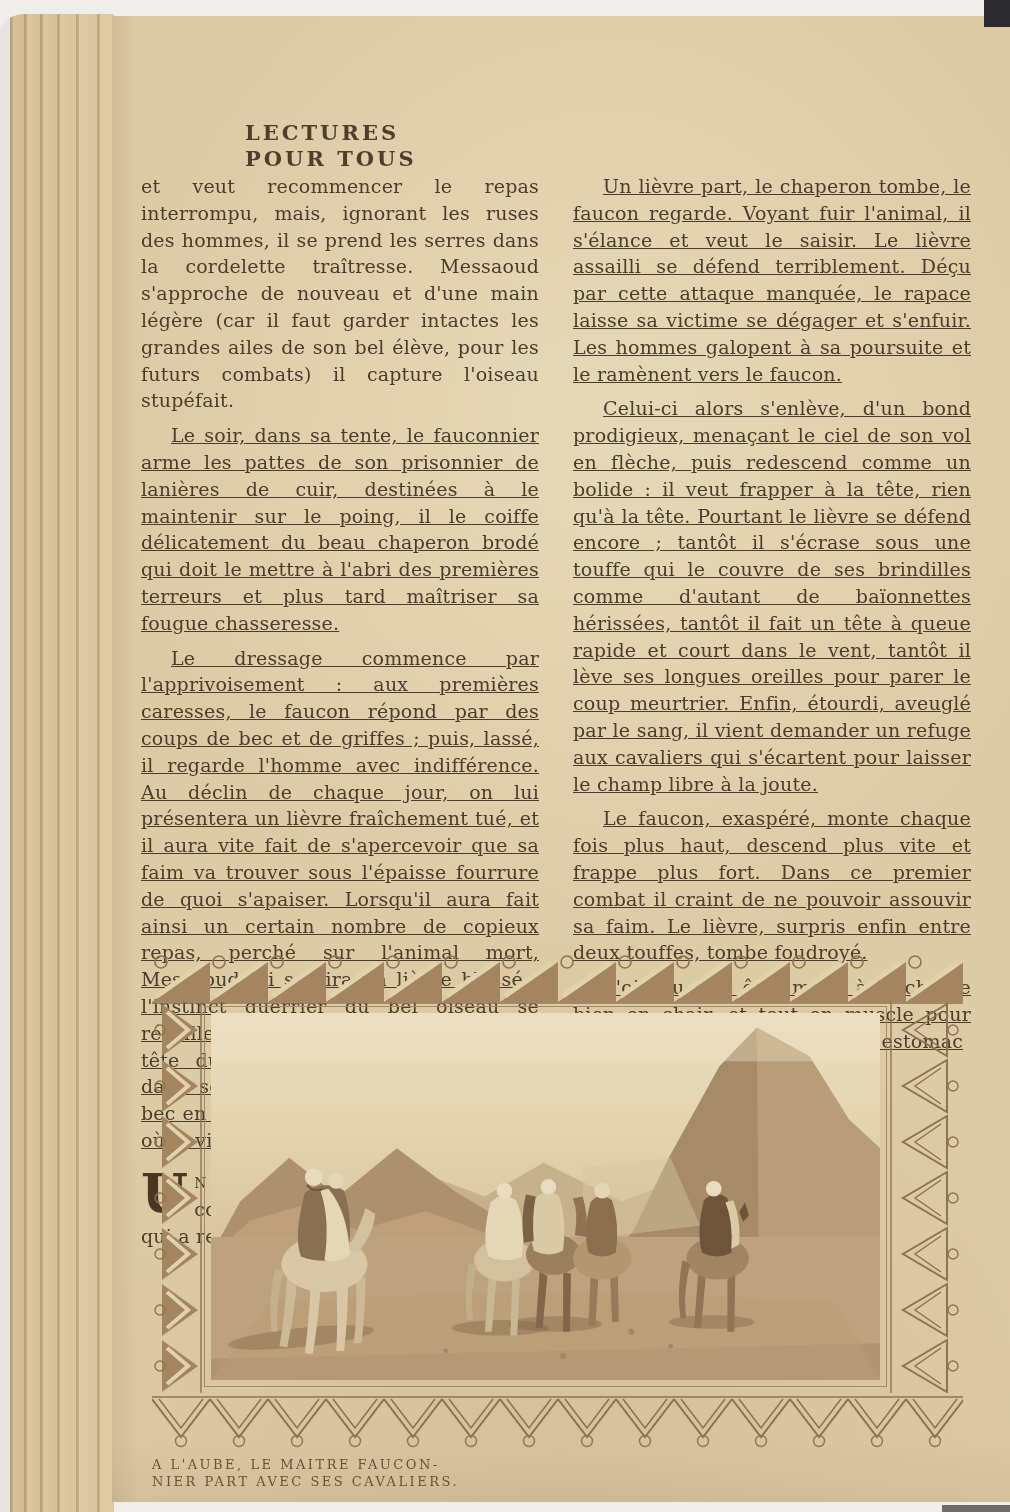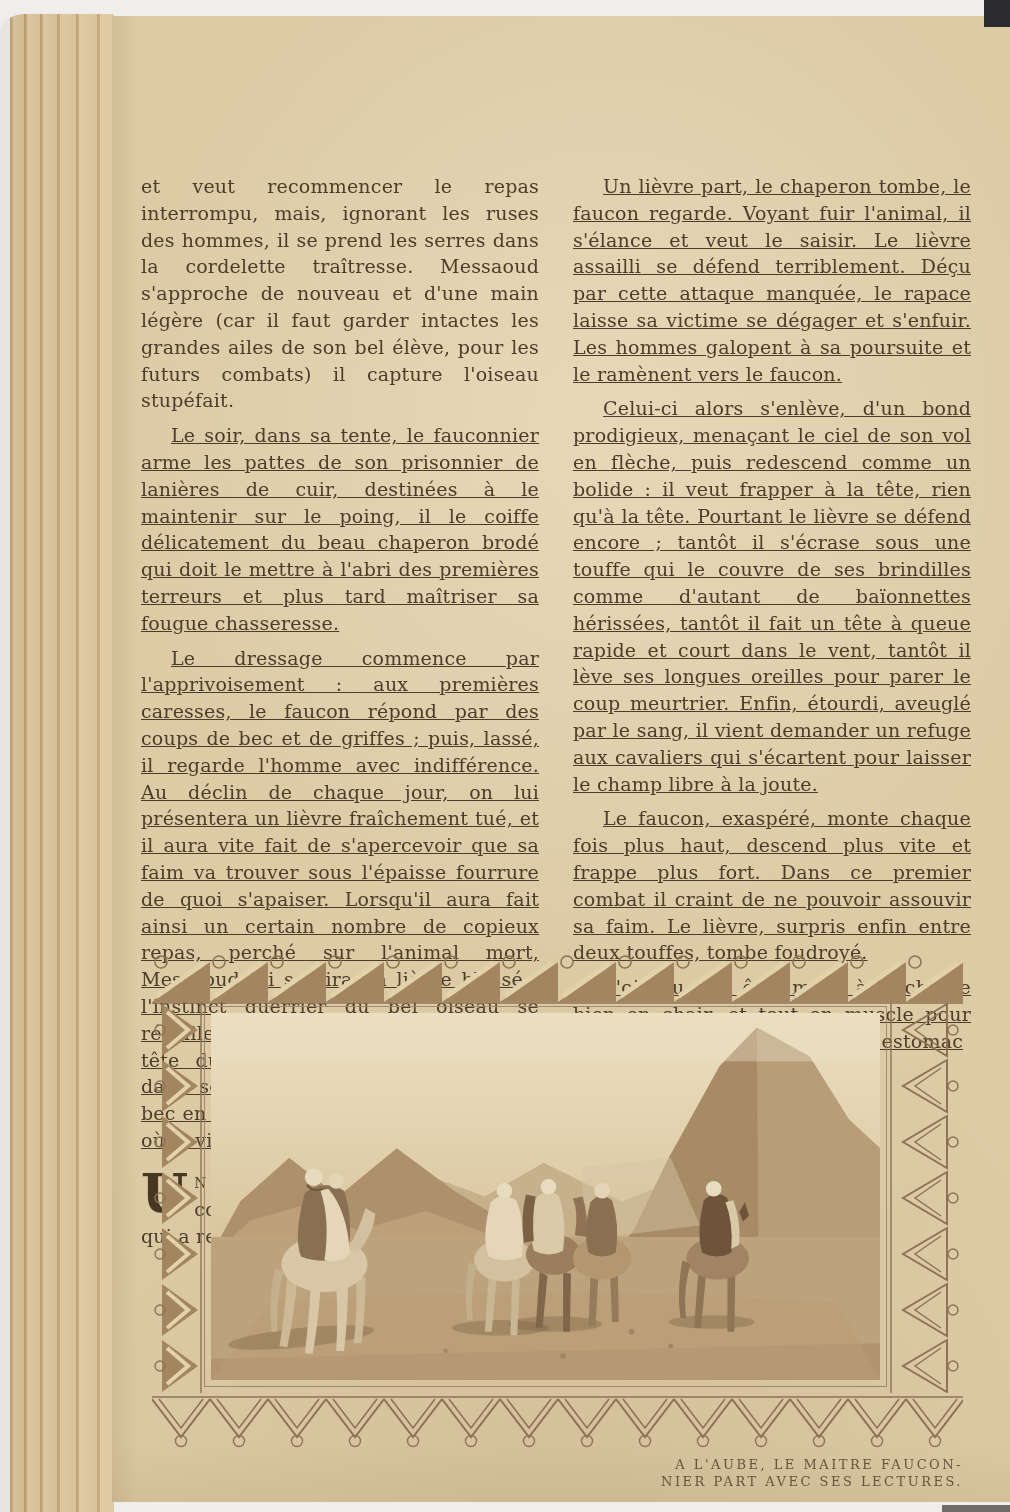--- a/index.html
+++ b/index.html
@@ -69,31 +69,35 @@
   .band-right{right:0;top:50px;width:74px;height:391px;}
   .photo-wrap{
     position:absolute;left:52px;top:54px;right:76px;bottom:62px;
     border:1px solid #a28769;padding:6px;
   }
   .photo{width:100%;height:100%;display:block;}
 
   
   .caption{
     position:absolute;left:152px;top:1456px;width:811px;
-    text-align:right;color:#66533b;font-size:13px;line-height:17px;
+    text-align:left;color:#66533b;font-size:13px;line-height:17px;
     letter-spacing:2.5px;
   }
 </style>
 </head>
 <body>
 
 <div class="book-edges"></div>
 
 <div class="page">
 
+  <div class="masthead">
+    <div>LECTURES</div>
+    <div>POUR TOUS</div>
+  </div>
 
   <div class="col col-left" style="position:absolute;left:21px;top:149px;">
     <p>et veut recommencer le repas interrompu, mais, ignorant les ruses des hommes, il se prend les serres dans la cordelette traîtresse. Messaoud s'approche de nouveau et d'une main légère (car il faut garder intactes les grandes ailes de son bel élève, pour les futurs combats) il capture l'oiseau stupéfait.</p>
     <p class="indent">Le soir, dans sa tente, le fauconnier arme les pattes de son prisonnier de lanières de cuir, destinées à le maintenir sur le poing, il le coiffe délicatement du beau chaperon brodé qui doit le mettre à l'abri des premières terreurs et plus tard maîtriser sa fougue chasseresse.</p>
     <p class="indent">Le dressage commence par l'apprivoisement : aux premières caresses, le faucon répond par des coups de bec et de griffes ; puis, lassé, il regarde l'homme avec indifférence. Au déclin de chaque jour, on lui présentera un lièvre fraîchement tué, et il aura vite fait de s'apercevoir que sa faim va trouver sous l'épaisse fourrure de quoi s'apaiser. Lorsqu'il aura fait ainsi un certain nombre de copieux repas, perché sur l'animal mort, Messaoud lui servira un lièvre blessé : l'instinct guerrier du bel oiseau se réveillera et, soudain, se jetant sur la tête du pauvre animal, il l'étouffera dans ses serres, pendant que, de son bec en faucille, il tranchera la veine par où la vie doit s'échapper.</p>
     <p class="dropcap-par">
       <span class="dropcap">U</span><span class="smallcap">N</span><span> soir, son dîner est moins copieux. Le lendemain, Messaoud, qui a revêtu</span>
     </p>
   </div>
 
@@ -243,19 +247,19 @@
           <path d="M540,206 L546,196 L550,210 L544,216 Z" fill="#6d543a"></path>
         </g>
 
         <rect x="0" y="0" width="684" height="50" fill="#ecdfc2" opacity="0.4"></rect>
       </svg>
     </div>
   </div>
 
   <div class="caption" style="left:40px;top:1440px;">
     <div>A L'AUBE, LE MAITRE FAUCON-</div>
-    <div>NIER PART AVEC SES LECTURES.</div>
+    <div>NIER PART AVEC SES CAVALIERS.</div>
   </div>
 
 </div>
 
 <div class="corner-dark-tr"></div>
 <div class="corner-dark-br"></div>
 
 </body></html>

